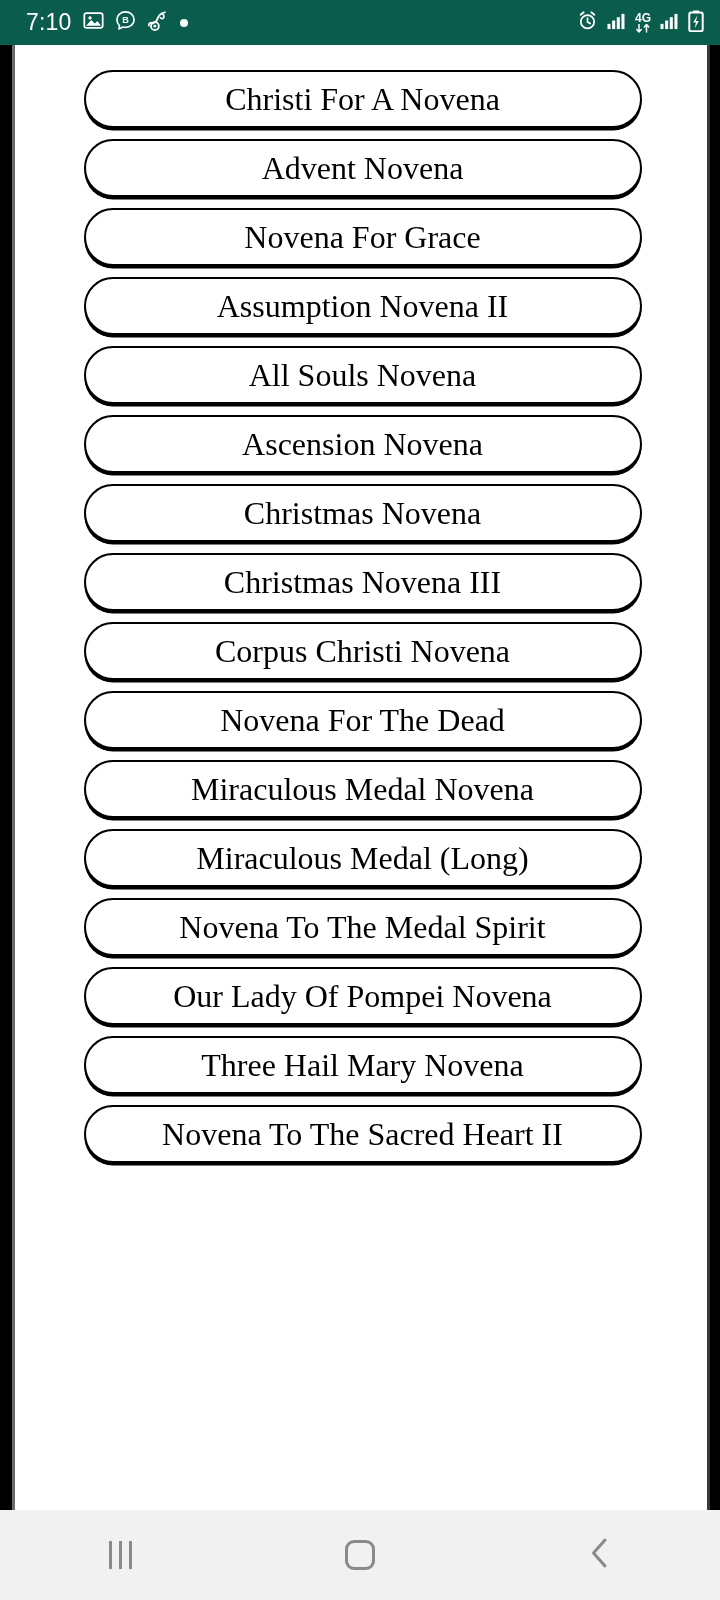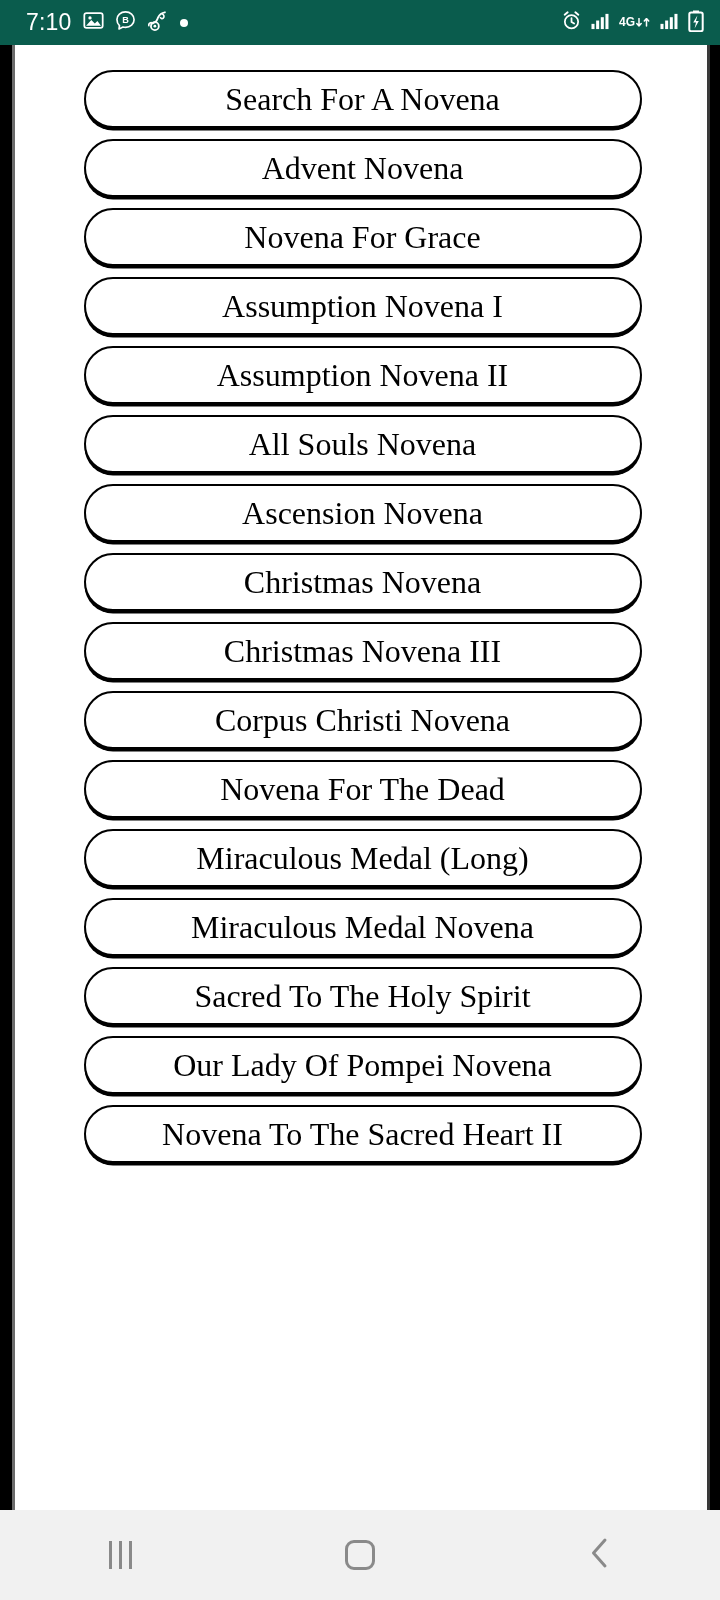--- a/index.html
+++ b/index.html
@@ -61,21 +61,21 @@
   .sb-4g {
     color:#ffffff;
     font-family:"Liberation Sans", sans-serif;
     font-size:12px;
     font-weight:700;
     line-height:11px;
     text-align:center;
   }
   .sb-4g-wrap {
     display:flex;
-    flex-direction:row;
+    flex-direction:column;
     align-items:center;
     justify-content:center;
   }
 
   
   .side-rail {
     position:absolute;
     top:45px;
     width:12px;
     height:1465px;
@@ -254,35 +254,35 @@
     </div>
   </div>
 
   <div class="side-rail left"></div>
   <div class="rail-hairline left"></div>
   <div class="side-rail right"></div>
   <div class="rail-hairline right"></div>
 
   <div class="content">
     <div class="list" id="novena-list">
-        <div class="novena-btn">Search For A Novena</div>
+        <div class="novena-btn">Christi For A Novena</div>
         <div class="novena-btn">Advent Novena</div>
         <div class="novena-btn">Novena For Grace</div>
-        <div class="novena-btn">Assumption Novena I</div>
         <div class="novena-btn">Assumption Novena II</div>
         <div class="novena-btn">All Souls Novena</div>
         <div class="novena-btn">Ascension Novena</div>
         <div class="novena-btn">Christmas Novena</div>
         <div class="novena-btn">Christmas Novena III</div>
         <div class="novena-btn">Corpus Christi Novena</div>
         <div class="novena-btn">Novena For The Dead</div>
+        <div class="novena-btn">Miraculous Medal Novena</div>
         <div class="novena-btn">Miraculous Medal (Long)</div>
-        <div class="novena-btn">Miraculous Medal Novena</div>
-        <div class="novena-btn">Sacred To The Holy Spirit</div>
+        <div class="novena-btn">Novena To The Medal Spirit</div>
         <div class="novena-btn">Our Lady Of Pompei Novena</div>
+        <div class="novena-btn">Three Hail Mary Novena</div>
         <div class="novena-btn">Novena To The Sacred Heart II</div>
       </div>
   </div>
 
   <div class="navbar">
     <div class="nav-btn">
       <span class="nav-recents">
           <i></i>
           <i></i>
           <i></i>

